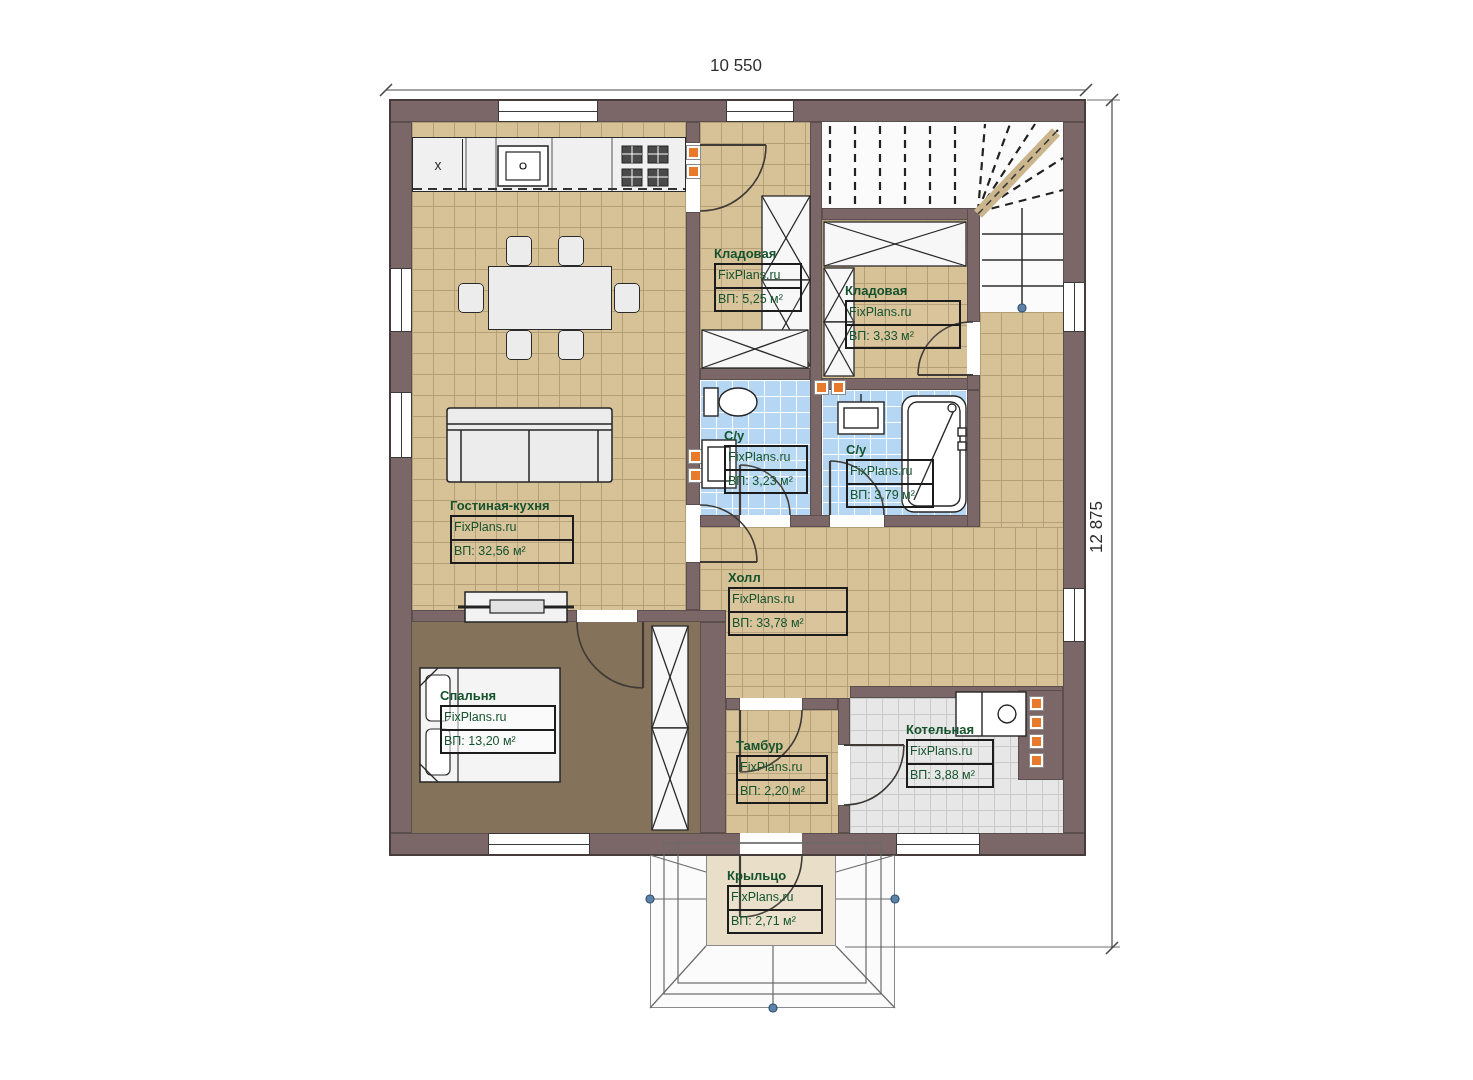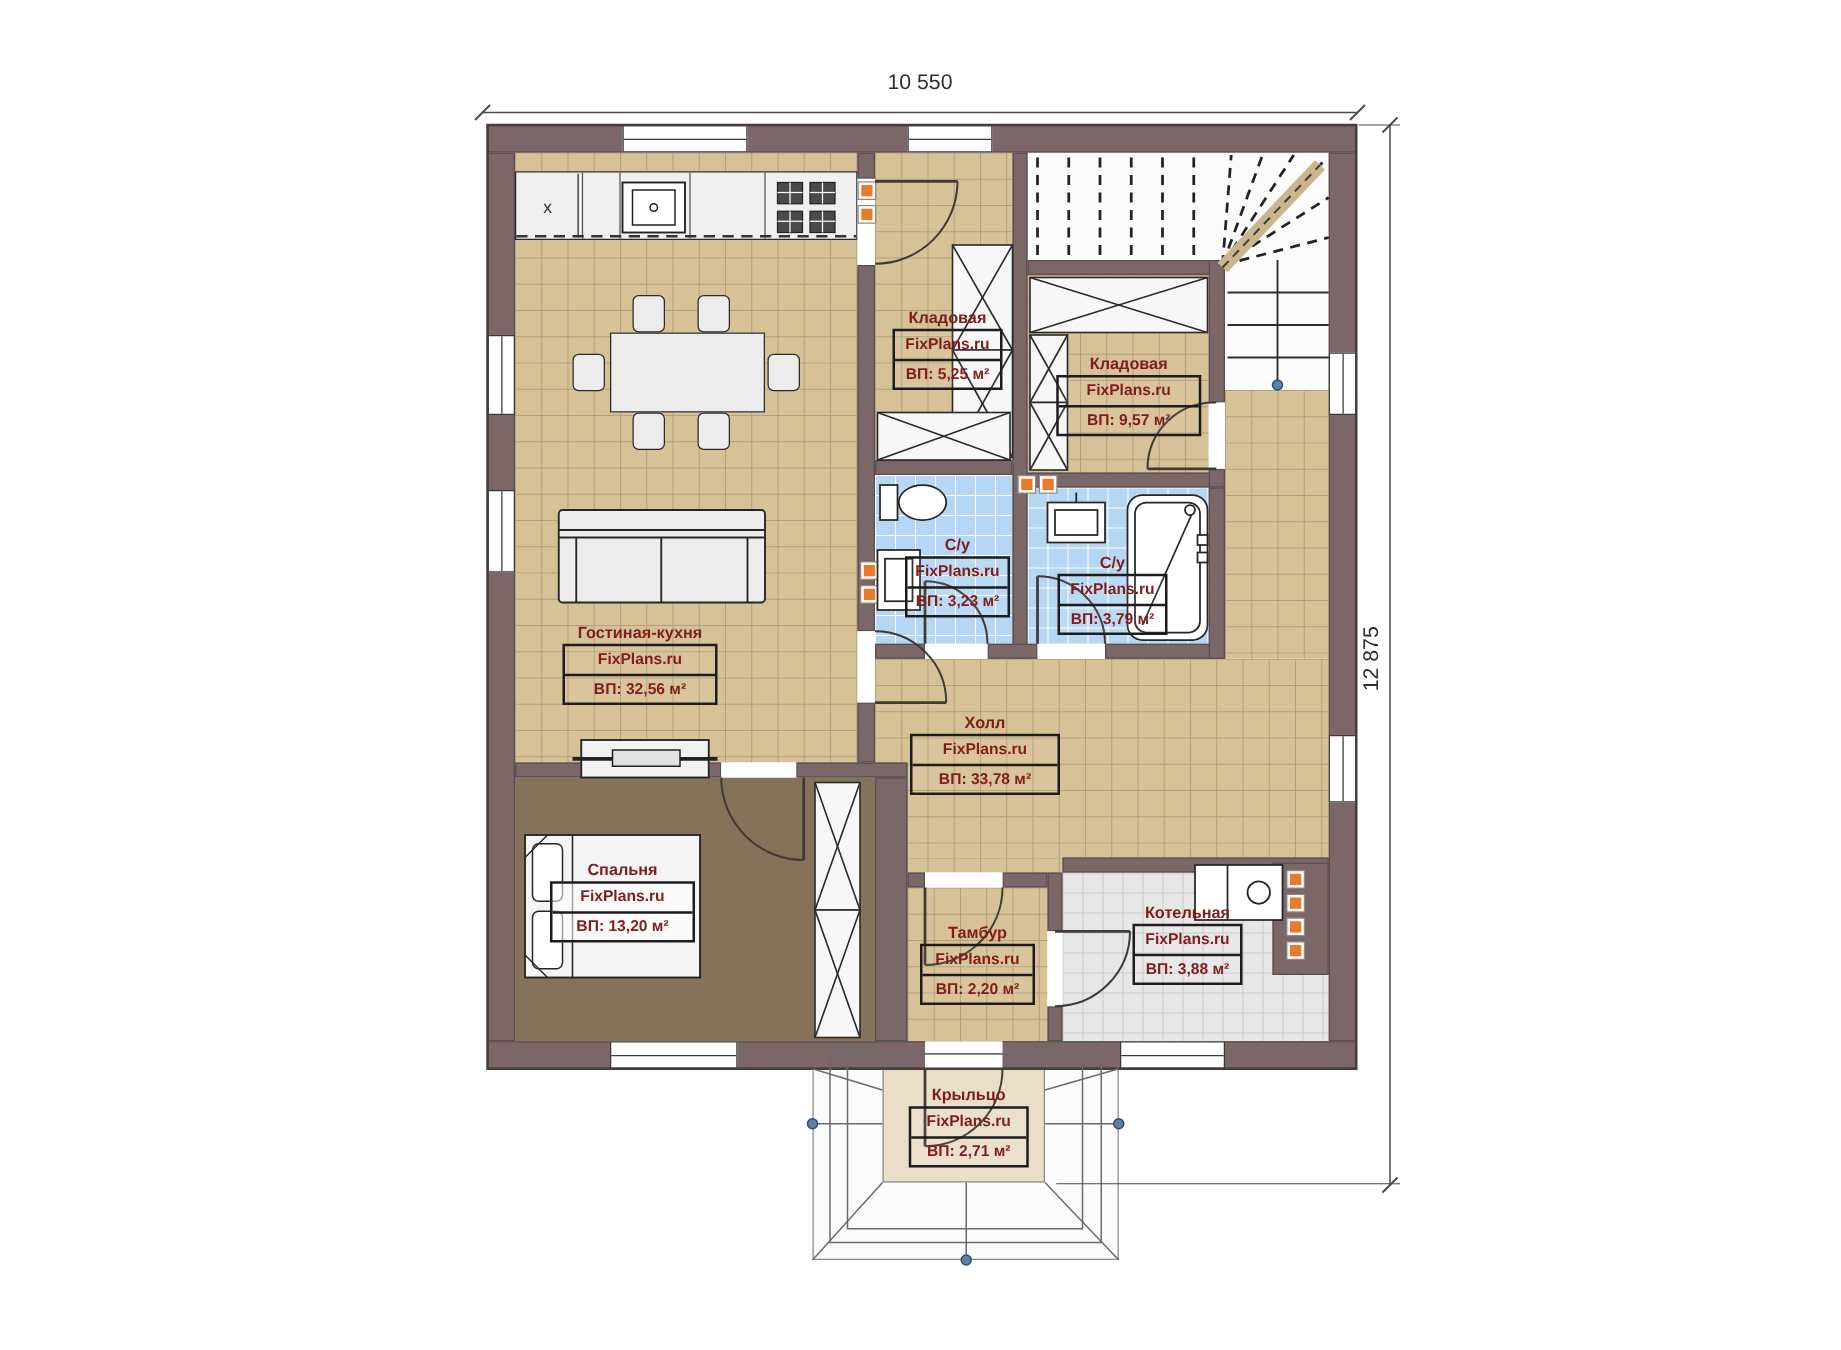--- a/index.html
+++ b/index.html
@@ -19,24 +19,24 @@
   .win{position:absolute;background:#ffffff;border:1px solid #3a3a3a;box-sizing:border-box;z-index:8;}
   .win-h{background-image:linear-gradient(#3a3a3a,#3a3a3a);background-repeat:no-repeat;background-position:center;background-size:100% 1px;}
   .win-v{background-image:linear-gradient(#3a3a3a,#3a3a3a);background-repeat:no-repeat;background-position:center;background-size:1px 100%;}
   
   .furn{position:absolute;background:#ececec;border:1.5px solid #2a2a2a;box-sizing:border-box;z-index:3;}
   .chair{border-radius:5px;width:26px;height:30px;}
   .xmark{display:flex;align-items:center;justify-content:center;font-size:14px;color:#333;background:transparent;border:none;border-right:1.5px solid #2a2a2a;}
   
   .flue{position:absolute;width:13px;height:13px;background:#e87a2c;border:2px solid #ffffff;box-shadow:0 0 0 1px #8a8a8a;box-sizing:border-box;z-index:9;}
   
-  .room-label{position:absolute;z-index:20;text-align:center;color:#7f1d1d;}
+  .room-label{position:absolute;z-index:20;color:#14532d;}
   .rl-name{font-weight:700;font-size:13px;margin-bottom:2px;white-space:nowrap;}
   .rl-box{border:2px solid #1c1c1c;background:rgba(255,255,255,0.06);}
-  .rl-row{font-size:12.5px;font-weight:700;padding:3px 2px;line-height:1.25;white-space:nowrap;}
+  .rl-row{font-size:12.5px;font-weight:400;padding:3px 2px;line-height:1.25;white-space:nowrap;}
   .rl-area{border-top:2px solid #1c1c1c;}
   
   .dim{position:absolute;font-size:17px;color:#2d2d2d;z-index:20;text-align:center;}
   #svg-overlay{position:absolute;left:0;top:0;z-index:15;pointer-events:none;}
 </style>
 </head>
 <body>
 
 <div id="canvas">
 
@@ -328,21 +328,21 @@
     <div class="rl-name">Кладовая</div>
     <div class="rl-box">
         <div class="rl-row">FixPlans.ru</div>
         <div class="rl-row rl-area">ВП: 5,25 м²</div>
       </div>
   </div>
   <div class="room-label" style="left:845px;top:283px;width:116px;">
     <div class="rl-name">Кладовая</div>
     <div class="rl-box">
         <div class="rl-row">FixPlans.ru</div>
-        <div class="rl-row rl-area">ВП: 9,57 м²</div>
+        <div class="rl-row rl-area">ВП: 3,33 м²</div>
       </div>
   </div>
   <div class="room-label" style="left:724px;top:428px;width:84px;">
     <div class="rl-name">С/у</div>
     <div class="rl-box">
         <div class="rl-row">FixPlans.ru</div>
         <div class="rl-row rl-area">ВП: 3,23 м²</div>
       </div>
   </div>
   <div class="room-label" style="left:846px;top:442px;width:88px;">

